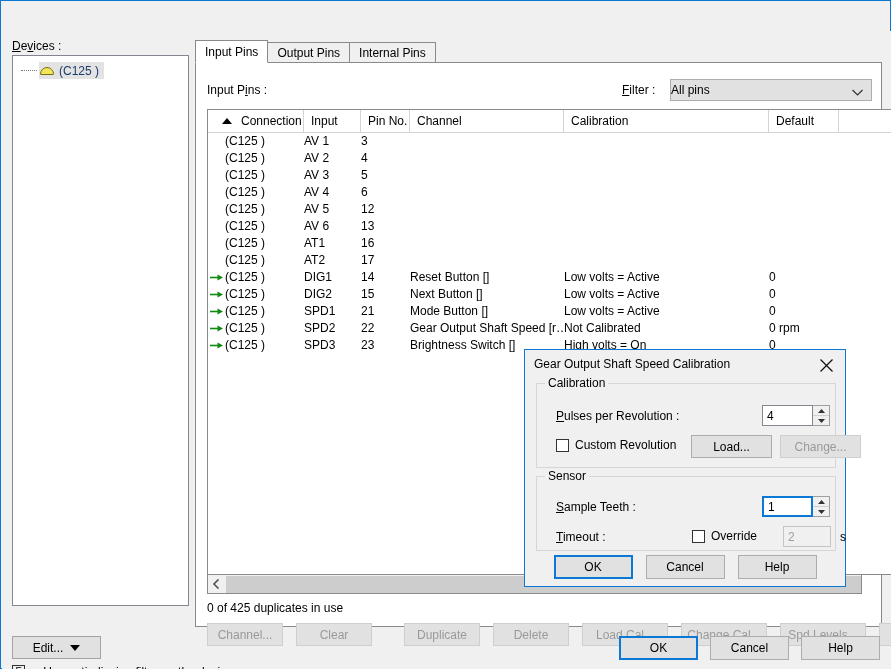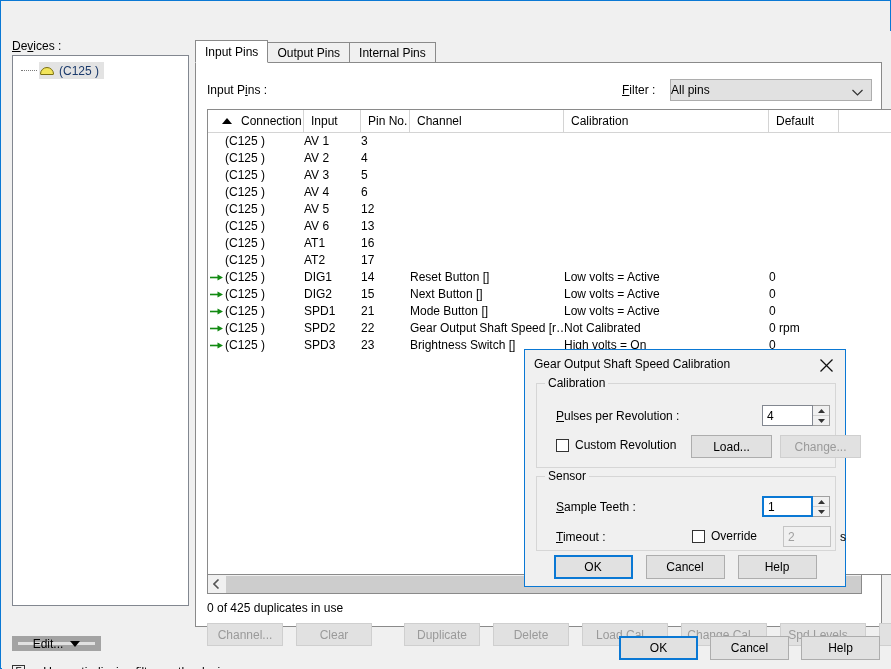--- a/index.html
+++ b/index.html
@@ -93,23 +93,23 @@
     width: 14px; height: 8px;
     background: #f2e55c;
     border: 1px solid #7a6f10;
     border-radius: 7px 7px 1px 1px;
     box-sizing: border-box;
   }
   .tree-item-label { font-size: 12px; color: #1b3a6b; }
 
   .edit-btn {
     position: absolute; left: 10px; top: 605px;
-    width: 89px; height: 15px;
+    width: 89px; height: 23px;
     background: #e1e1e1;
-    border: 6px solid #a3a3a3;
+    border: 1px solid #a3a3a3;
     box-sizing: border-box;
     display: flex; align-items: center; justify-content: center;
     gap: 7px;
     font-size: 12px;
   }
   .caret-down {
     width: 0; height: 0;
     border-left: 5px solid transparent;
     border-right: 5px solid transparent;
     border-top: 6px solid #000;

